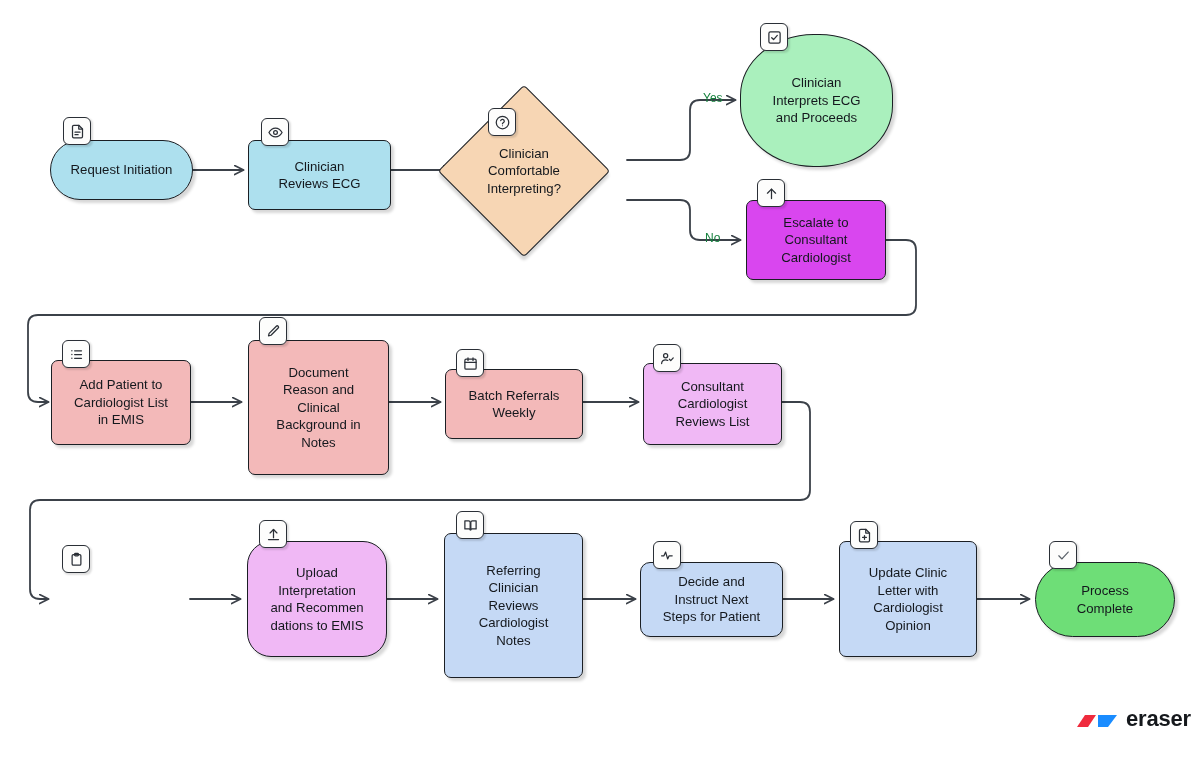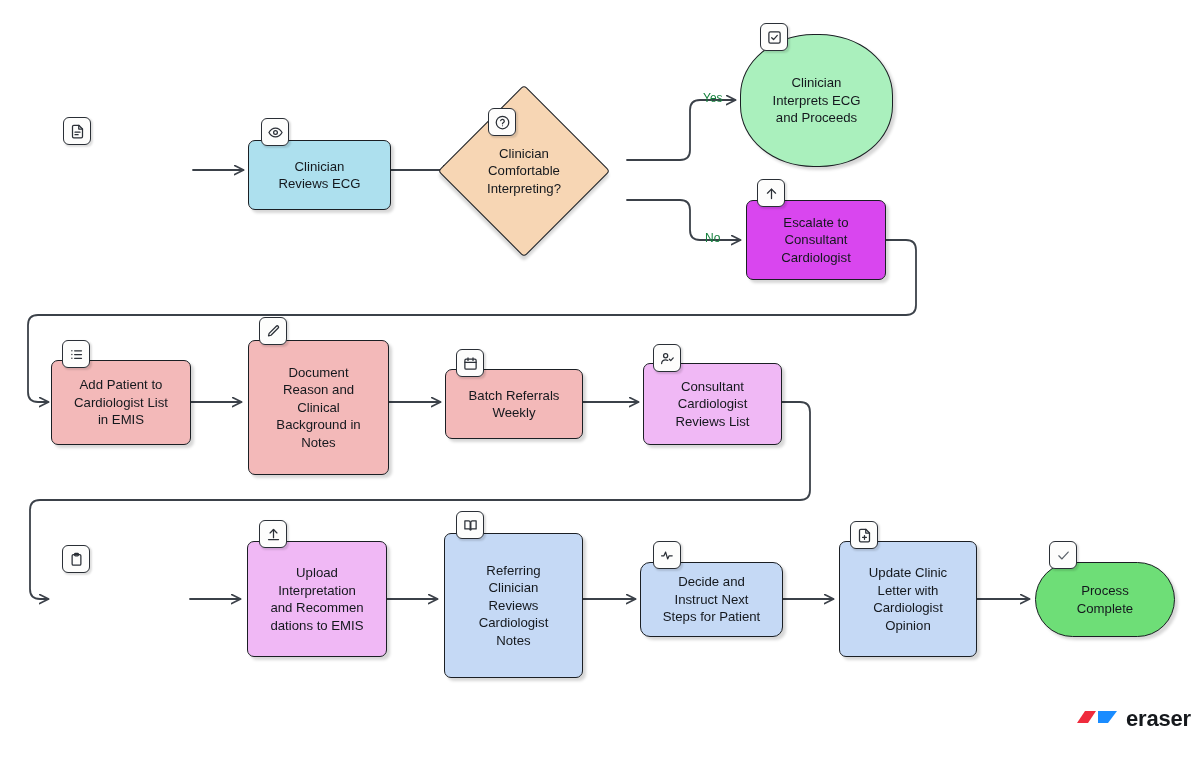--- a/index.html
+++ b/index.html
@@ -50,21 +50,21 @@
     box-shadow:1.5px 1.5px 2px rgba(0,0,0,.13);
     z-index:6;
   }
   .badge svg{display:block;}
 
   .edgelabel{
     position:absolute;font-size:12px;color:#15803d;
     background:transparent;z-index:5;white-space:nowrap;
   }
 
-  #brand{position:absolute;left:1073px;top:706px;display:flex;align-items:flex-start;gap:7px;}
+  #brand{position:absolute;left:1073px;top:706px;display:flex;align-items:flex-end;gap:7px;}
   #brand .mark{display:block;}
   #brand .word{font-size:22px;font-weight:700;color:#15181c;letter-spacing:-.2px;}
 </style>
 </head>
 <body>
 
 <div id="canvas">
 
   <svg id="wires" viewBox="0 0 1199 782">
     <defs>
@@ -83,20 +83,23 @@
       <path d="M583,402 L638,402"></path>
       <path d="M782,402 L800,402 Q810,402 810,412 L810,490 Q810,500 800,500 L40,500 Q30,500 30,510 L30,589 Q30,599 40,599 L48,599"></path>
       <path d="M190,599 L240,599"></path>
       <path d="M387,599 L437,599"></path>
       <path d="M583,599 L635,599"></path>
       <path d="M783,599 L833,599"></path>
       <path d="M977,599 L1029,599"></path>
     </g>
   </svg>
 
+  <div class="node stadium c-blue" style="left:50px;top:140px;width:143px;height:60px;">
+    <span class="lbl">Request Initiation</span>
+  </div>
   <div class="badge" style="left:63px;top:117px;">
     <svg width="15" height="15" viewBox="0 0 24 24" fill="none" stroke="#2a2f36" stroke-width="2" stroke-linecap="round" stroke-linejoin="round">
       <path d="M14 2H6a2 2 0 0 0-2 2v16a2 2 0 0 0 2 2h12a2 2 0 0 0 2-2V8z"></path>
         <path d="M14 2v6h6"></path>
         <path d="M8 13h8M8 17h5"></path>
     </svg>
   </div>
 
   <div class="node rect c-blue" style="left:248px;top:140px;width:143px;height:70px;">
     <span class="lbl">Clinician
@@ -201,21 +204,21 @@
     </svg>
   </div>
 
   <div class="badge" style="left:62px;top:545px;">
     <svg width="15" height="15" viewBox="0 0 24 24" fill="none" stroke="#2a2f36" stroke-width="2" stroke-linecap="round" stroke-linejoin="round">
       <rect x="5" y="4" width="14" height="17" rx="2"></rect>
         <rect x="9" y="2" width="6" height="4" rx="1.2"></rect>
     </svg>
   </div>
 
-  <div class="node rect c-violet" style="left:247px;top:541px;width:140px;height:116px;">
+  <div class="node rect c-violet" style="left:247px;top:541px;width:140px;height:116px;border-radius:24px;">
     <span class="lbl">Upload
 Interpretation
 and Recommen
 dations to EMIS</span>
   </div>
   <div class="badge" style="left:259px;top:520px;">
     <svg width="15" height="15" viewBox="0 0 24 24" fill="none" stroke="#2a2f36" stroke-width="2" stroke-linecap="round" stroke-linejoin="round">
       <path d="M12 17V4"></path>
         <path d="M6.5 9.5L12 4l5.5 5.5"></path>
         <path d="M4 20h16"></path>

